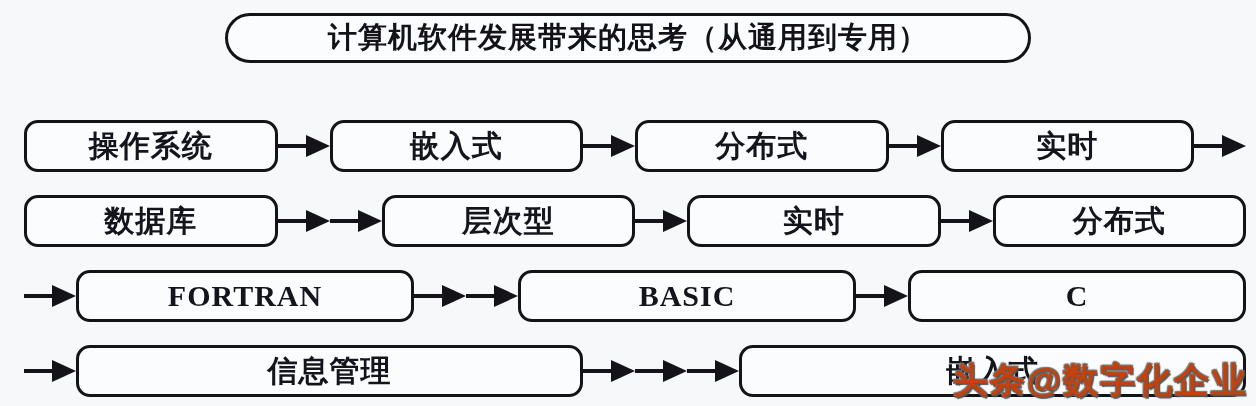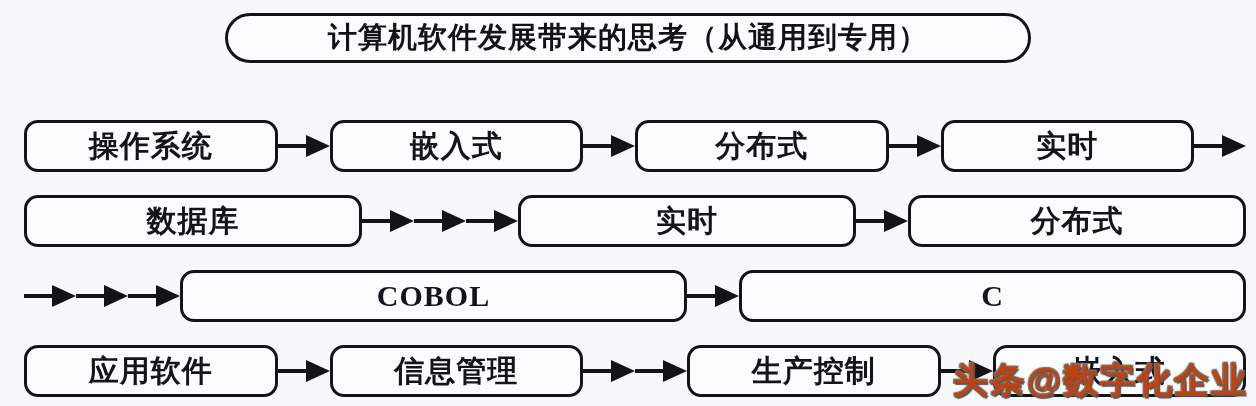--- a/index.html
+++ b/index.html
@@ -125,20 +125,23 @@
           <span>数据库</span>
         </div>
       <div class="arrow">
           <span class="shaft"></span>
           <span class="head"></span>
         </div>
       <div class="arrow">
           <span class="shaft"></span>
           <span class="head"></span>
         </div>
+      <div class="node">
+          <span>层次型</span>
+        </div>
       <div class="arrow">
           <span class="shaft"></span>
           <span class="head"></span>
         </div>
       <div class="node">
           <span>实时</span>
         </div>
       <div class="arrow">
           <span class="shaft"></span>
           <span class="head"></span>
@@ -146,62 +149,59 @@
       <div class="node">
           <span>分布式</span>
         </div>
     </div>
 
     <div class="row">
       <div class="arrow">
           <span class="shaft"></span>
           <span class="head"></span>
         </div>
-      <div class="arrow">
-          <span class="shaft"></span>
-          <span class="head"></span>
-        </div>
-      <div class="arrow">
-          <span class="shaft"></span>
-          <span class="head"></span>
-        </div>
-      <div class="node">
-          <span>COBOL</span>
+      <div class="node">
+          <span>FORTRAN</span>
+        </div>
+      <div class="arrow">
+          <span class="shaft"></span>
+          <span class="head"></span>
+        </div>
+      <div class="arrow">
+          <span class="shaft"></span>
+          <span class="head"></span>
+        </div>
+      <div class="node">
+          <span>BASIC</span>
         </div>
       <div class="arrow">
           <span class="shaft"></span>
           <span class="head"></span>
         </div>
       <div class="node">
           <span>C</span>
         </div>
     </div>
 
     <div class="row">
-      <div class="node">
-          <span>应用软件</span>
-        </div>
       <div class="arrow">
           <span class="shaft"></span>
           <span class="head"></span>
         </div>
       <div class="node">
           <span>信息管理</span>
         </div>
       <div class="arrow">
           <span class="shaft"></span>
           <span class="head"></span>
         </div>
       <div class="arrow">
           <span class="shaft"></span>
           <span class="head"></span>
         </div>
-      <div class="node">
-          <span>生产控制</span>
-        </div>
       <div class="arrow">
           <span class="shaft"></span>
           <span class="head"></span>
         </div>
       <div class="node">
           <span>嵌入式</span>
         </div>
     </div>
 
   </div>

